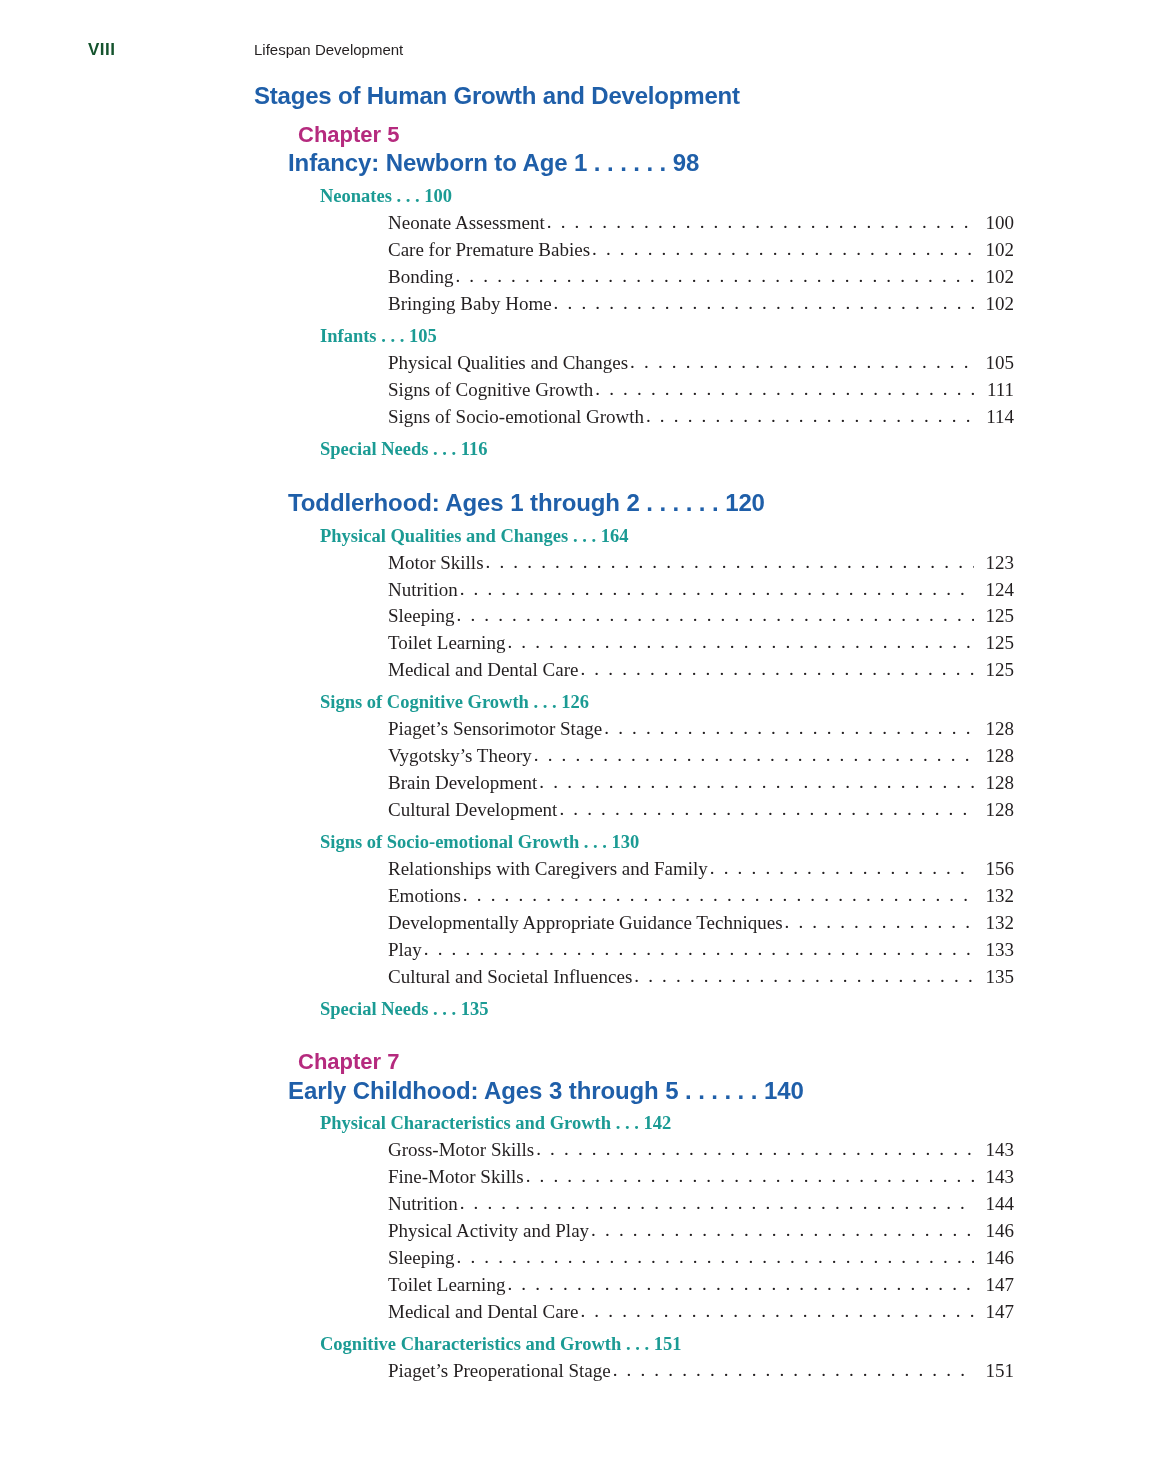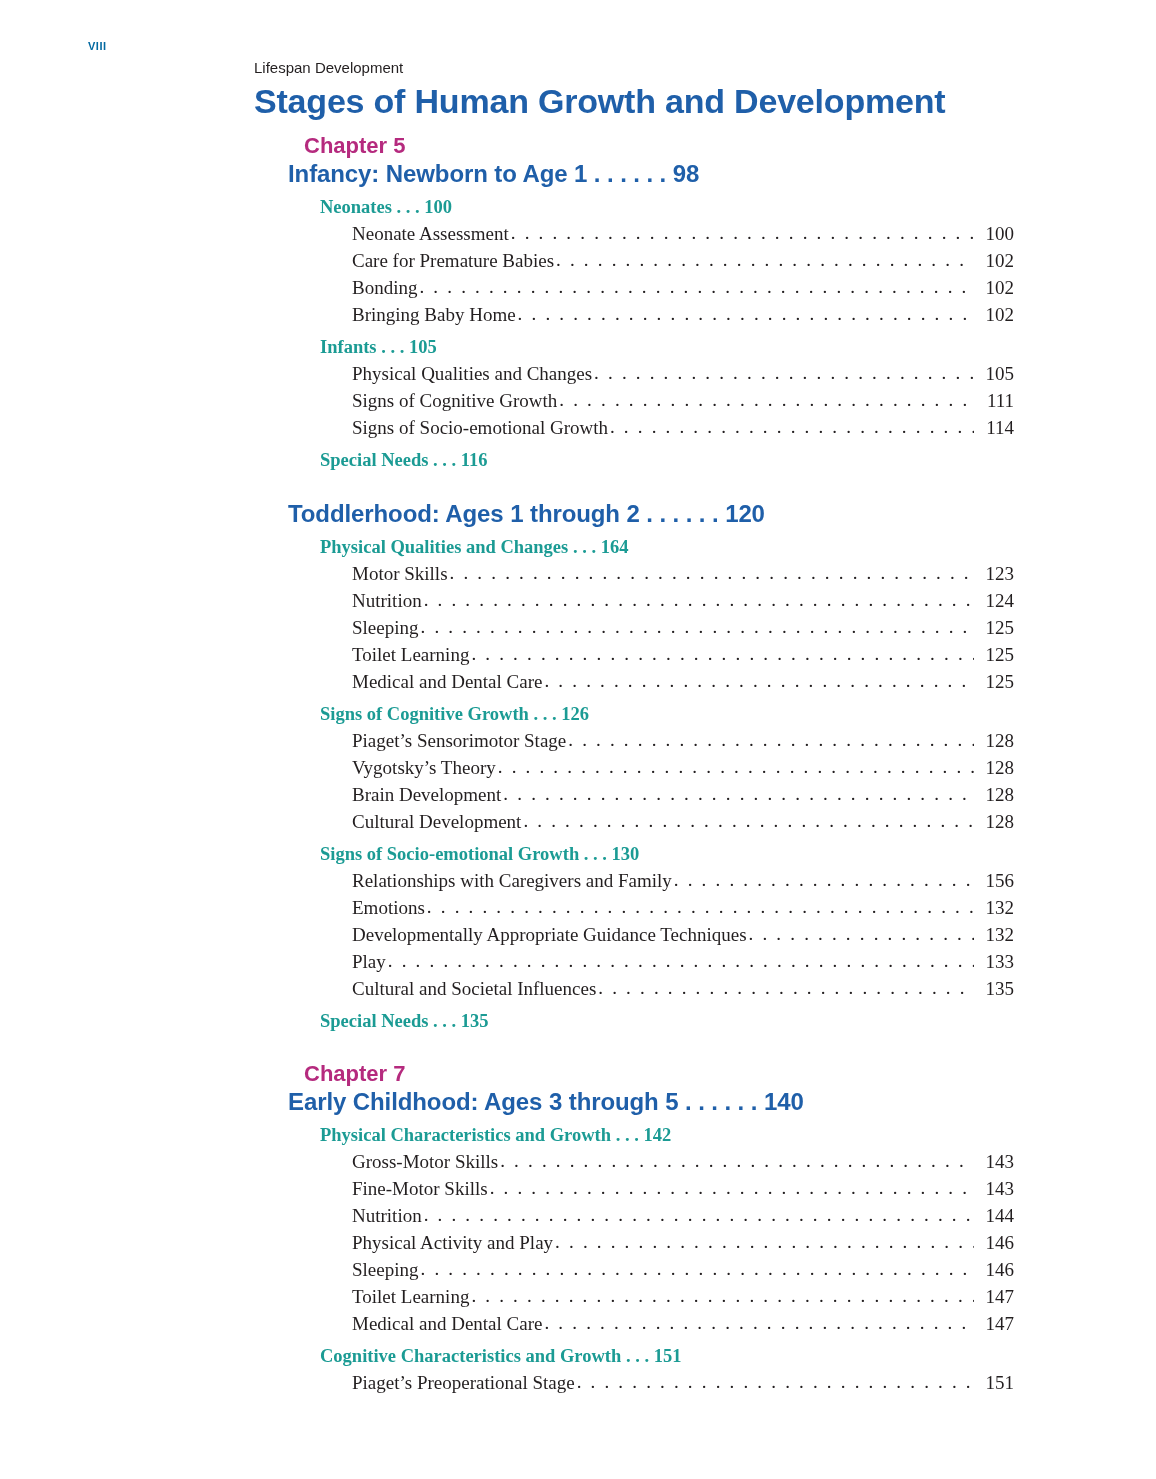--- a/index.html
+++ b/index.html
@@ -30,28 +30,28 @@
     left: 88px;
     right: 88px;
     height: 24px;
   }
   .folio {
     position: absolute;
     left: 0;
     top: 0;
     font-family: "Liberation Sans", sans-serif;
     font-weight: bold;
-    font-size: 11px;
+    font-size: 17px;
     letter-spacing: 0.5px;
-    color: #0369a1;
+    color: #14532d;
   }
   .runtitle {
     position: absolute;
     left: 166px;
-    top: 19px;
+    top: 1px;
     font-family: "Liberation Sans", sans-serif;
     font-size: 15px;
     color: #231f20;
   }
 
   
   .content {
     position: absolute;
     top: 82px;
     left: 254px;
@@ -62,40 +62,40 @@
     font-family: "Liberation Sans", sans-serif;
     font-weight: bold;
     font-size: 27px;
     color: #ef7622;
     line-height: 1.12;
     margin: 0 0 2px 0;
   }
   .part-title {
     font-family: "Liberation Sans", sans-serif;
     font-weight: bold;
-    font-size: 34px;
+    font-size: 24px;
     color: #1f5fa9;
     line-height: 1.15;
     margin: 0 0 12px 0;
     letter-spacing: -0.2px;
   }
 
   .chapter-block {
     margin-left: 34px;
   }
   .chapter-block.first { margin-top: 2px; }
   .chapter-block + .chapter-block { margin-top: 28px; }
 
   .chapter-label {
     font-family: "Liberation Sans", sans-serif;
     font-weight: bold;
     font-size: 22px;
     color: #b52a7e;
     line-height: 1.2;
-    margin: 0 0 1px 16px;
+    margin: 0 0 1px 10px;
   }
   .chapter-title {
     font-family: Liberation Sans, sans-serif;
     font-weight: bold;
     font-size: 24px;
     color: #1f5fa9;
     line-height: 1.2;
     margin: 0 0 6px 0;
     letter-spacing: -0.1px;
   }
@@ -113,20 +113,21 @@
     display: flex;
     align-items: baseline;
     margin-left: 64px;
     font-size: 19px;
     line-height: 1.42;
     color: #231f20;
     white-space: nowrap;
   }
   .entry .etitle {
     flex: 0 0 auto;
+    margin-left: 36px;
   }
   .entry .dots {
     flex: 1 1 auto;
     overflow: hidden;
     white-space: nowrap;
     margin: 0 2px 0 2px;
     font-size: 19px;
     letter-spacing: 2.2px;
     color: #231f20;
     position: relative;

